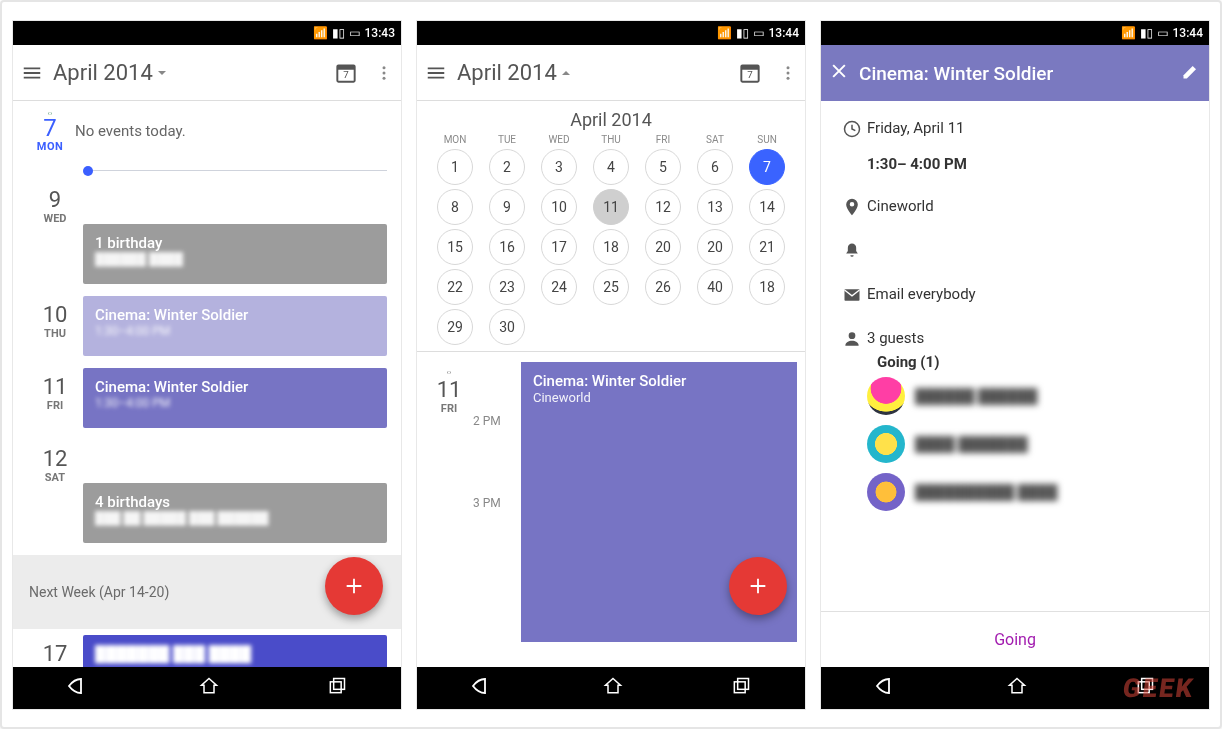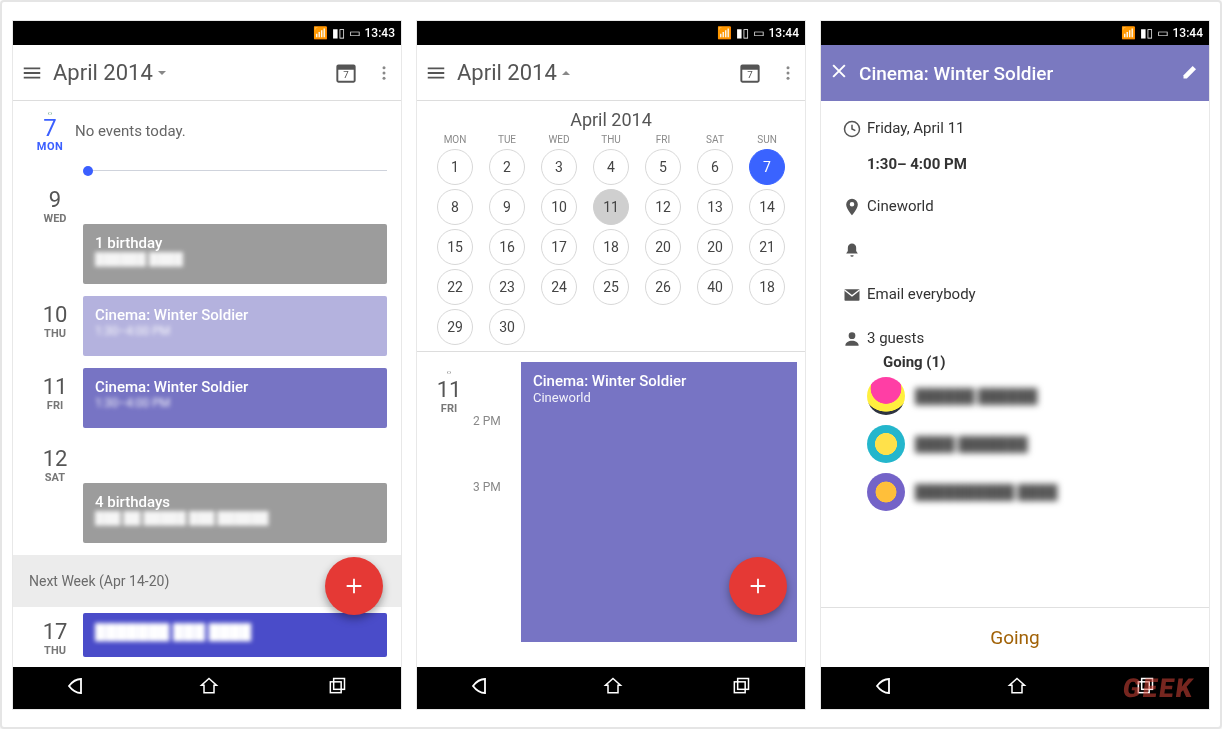--- a/index.html
+++ b/index.html
@@ -34,56 +34,56 @@
   .ag-row { display:flex; align-items:stretch; padding:6px 14px; }
   .datecol { width:56px; display:flex; flex-direction:column; align-items:center; color:#555; padding-top:6px;}
   .datecol .num { font-size:22px; }
   .datecol .dow { font-size:11px; font-weight:700; color:#777;}
   .card { flex:1; border-radius:2px; color:#fff; padding:10px 12px; min-height:60px; }
   .card .t1 { font-size:15px; font-weight:500; }
   .card .t2 { font-size:12px; opacity:.9; filter: blur(2px);}
   .card.gray { background:#9c9c9c;margin-top:43px; }
   .card.lightpurple { background:#b4b2de; }
   .card.purple { background:#7774c4; }
-  .weeklabel { background:#ececec; color:#6b6b6b; font-size:14px; padding:18px 16px; margin-top:6px;}
+  .weeklabel { background:#ececec; color:#6b6b6b; font-size:14px; padding:29px 16px; margin-top:6px;}
   .ag-row.partial .card { min-height:38px; background:#4a4cc9;}
   .ag-row.partial .card .t1{ filter:blur(2px);}
   .fab { position:absolute; right:18px; bottom:52px; width:58px; height:58px; border-radius:50%; background:#e53935; color:#fff; display:flex;align-items:center;justify-content:center; font-size:30px; box-shadow:0 4px 8px rgba(0,0,0,.35); }
   
   .monthhdr { text-align:center; font-size:18px; color:#555; padding:8px 0 4px;}
   .wk { display:grid; grid-template-columns:repeat(7,1fr); text-align:center; font-size:10px; color:#8a8a8a; padding:0 12px 4px;}
   .grid { display:grid; grid-template-columns:repeat(7,1fr); row-gap:4px; padding:0 12px 6px;}
   .dcell { display:flex; justify-content:center; }
   .circle { width:36px; height:36px; border:1px solid #d8d8d8; border-radius:50%; display:flex; align-items:center; justify-content:center; font-size:14px; color:#444;}
   .dcell.today .circle { background:#3a63ff; border-color:#3a63ff; color:#fff;}
   .dcell.sel   .circle { background:#cfcfcf; border-color:#cfcfcf; color:#444;}
   .divider { height:1px; background:#ddd; margin:0 0 2px 0; }
   .daystrip { display:flex; padding:8px 8px 0 8px; }
   .daystrip .datecol { width:48px; }
   .dayblock { position:relative; flex:1; display:flex; }
-  .hours { width:44px; display:flex; flex-direction:column; color:#888; font-size:12px; padding-top:52px; gap:52px;}
+  .hours { width:44px; display:flex; flex-direction:column; color:#888; font-size:12px; padding-top:52px; gap:68px;}
   .eventblock { flex:1; margin-left:4px; background:#7774c4; color:#fff; height:280px; padding:10px 12px; position:relative;}
   .eventblock .t1 { font-size:15px; font-weight:500; }
   .eventblock .t2 { font-size:13px; opacity:.9;}
   
   .detail { padding:6px 0; }
   .drow { display:flex; align-items:flex-start; padding:12px 20px; gap:4px; font-size:15px; color:#333;}
   .drow .icn { width:22px; display:flex; justify-content:center; color:#555;}
   .drow .icn svg { fill:#555; }
   .drow .body { flex:1; }
   .drow .body .b1 { font-weight:400; }
   .drow .body .b2 { font-weight:700; margin-top:18px;}
-  .guests .going { font-weight:700; margin:6px 16px;}
+  .guests .going { font-weight:700; margin:6px 10px;}
   .guest { display:flex; align-items:center; gap:10px; margin:6px 0 10px 0;}
   .avatar { width:38px; height:38px; border-radius:50%; }
   .guest .name { font-size:14px; filter:blur(3px); color:#555;}
   .avatar.a1{background:radial-gradient(circle at 50% 30%,#ff3ea5 46%,#ffef3e 48% 70%,#2e3340 72%)}
   .avatar.a2{background:radial-gradient(circle at 50% 50%,#ffe14a 40%,#24b6cc 42% 72%,#fff 74%)}
   .avatar.a3{background:radial-gradient(circle at 50% 50%,#ffbf3a 38%,#7463c8 40%)}
-  .goingbar { border-top:1px solid #e0e0e0; text-align:center; color:#a16207; font-size:19px; padding:18px 0;}
+  .goingbar { border-top:1px solid #e0e0e0; text-align:center; color:#a21caf; font-size:16px; padding:18px 0;}
   .watermark{ position:absolute; right:26px; bottom:24px; font-size:26px; font-weight:900; color:#d8463a; opacity:.55; letter-spacing:2px; transform:skewX(-8deg); pointer-events:none;}
 </style>
 </head>
 <body>
 
 <div class="frame">
 
   <div class="phone">
     <div class="sbar">
       <span class="wifi">📶</span>

